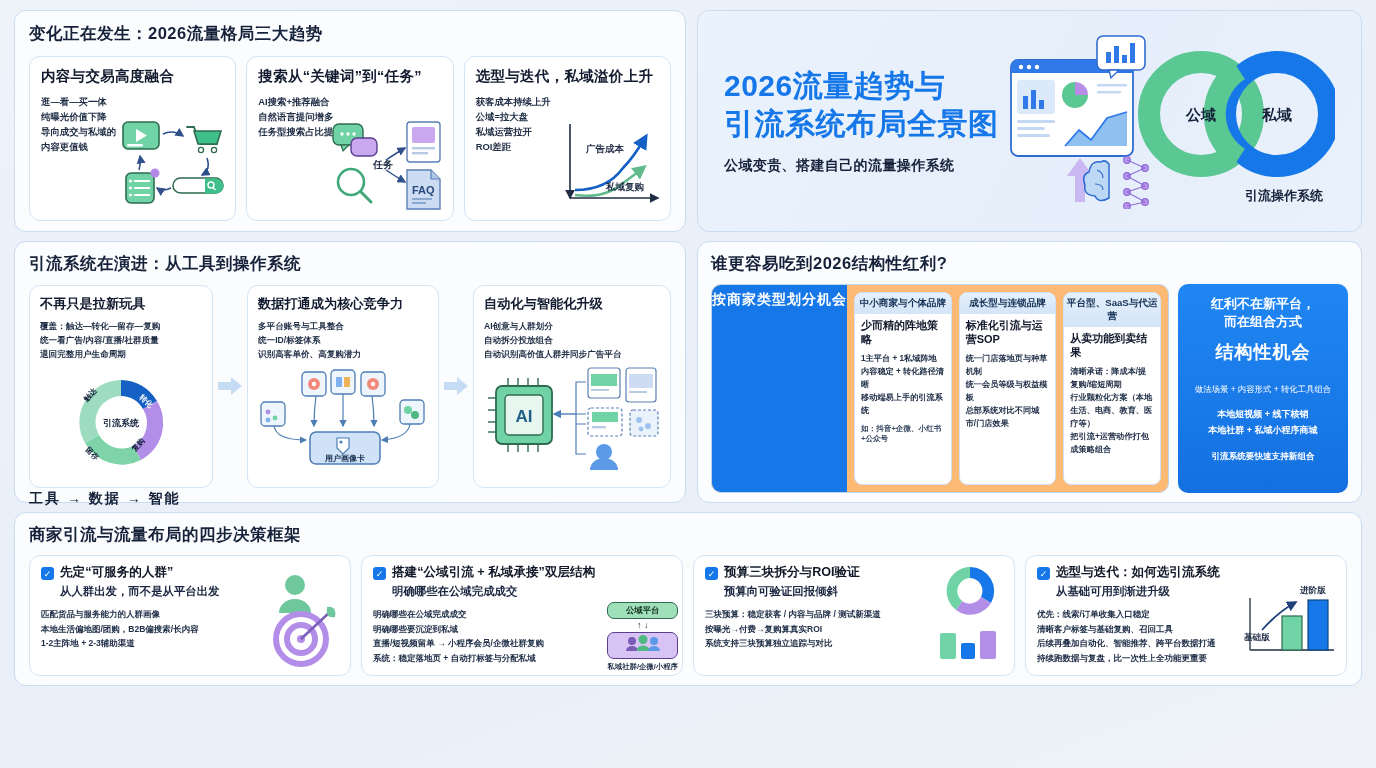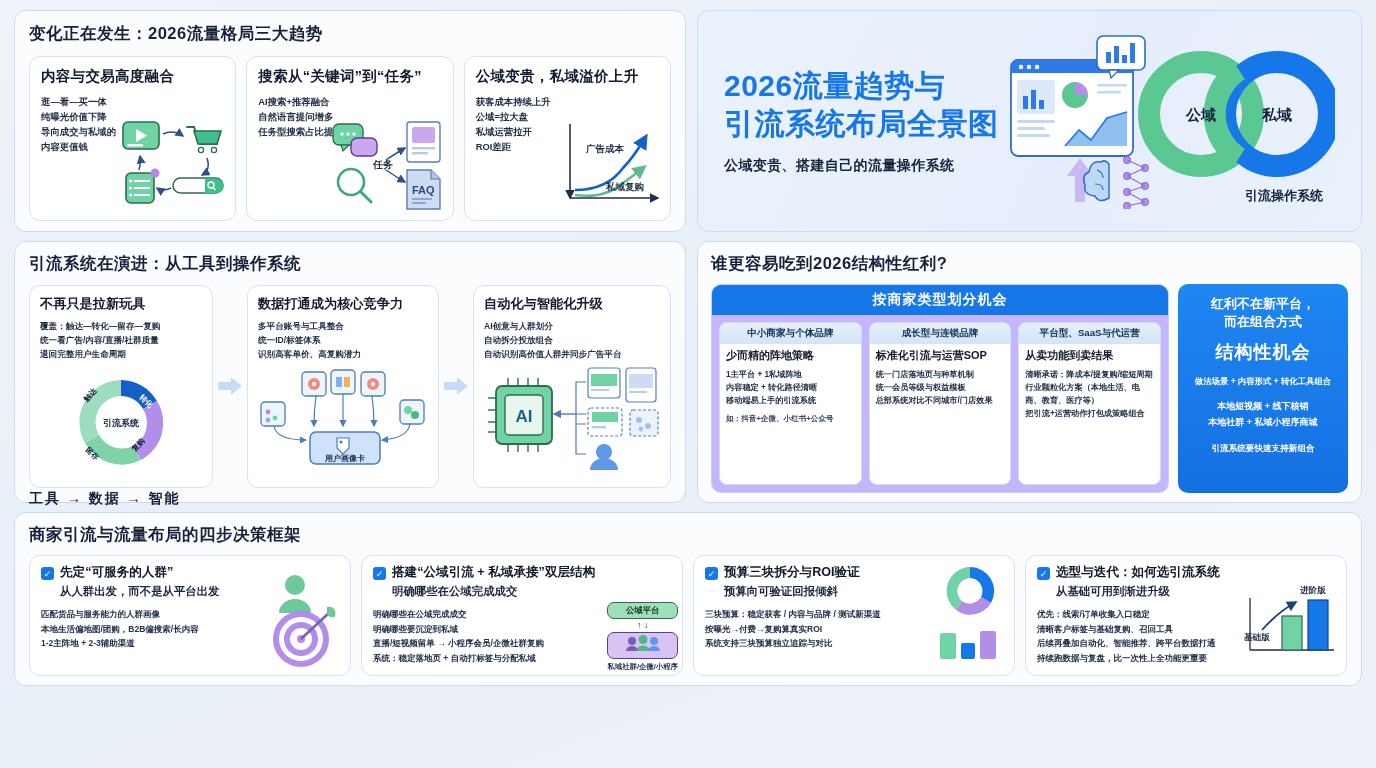--- a/index.html
+++ b/index.html
@@ -58,38 +58,38 @@
   .evolve { width: 672px; padding: 11px 14px 8px 14px; display:flex; flex-direction:column; }
   .ev-cards { display:flex; align-items:stretch; gap: 4px; margin-top: 10px; flex:1; }
   .ecard { flex:1; background:#fff; border:1.3px solid #d4e3f5; border-radius:11px; padding:9px 10px; position:relative; }
   .ecard h3 { font-size: 13.2px; font-weight:bold; color:#111a2e; }
   .ecard .lines { margin-top:7px; font-size:8.6px; line-height:1.62; color:#1f2d45; font-weight:bold; }
   .ev-arrow { width: 26px; display:flex; align-items:center; justify-content:center; }
   .flowcap { text-align:left; font-size:14px; font-weight:bold; color:#16213a; letter-spacing:2px; margin-top:2px; }
 
   .bonus { flex:1; padding: 11px 13px 9px 13px; display:flex; flex-direction:column; }
   .bonus-body { display:flex; gap:9px; margin-top:9px; flex:1; }
-  .merchant-box { flex:1; background:#c4b5fd; border:1.3px solid #bcd6f2; border-radius:10px; overflow:hidden; display:flex; flex-direction:column;justify-content:space-between; }
+  .merchant-box { flex:1; background:#fdba74; border:1.3px solid #bcd6f2; border-radius:10px; overflow:hidden; display:flex; flex-direction:row;justify-content:space-between; }
   .merchant-head { background:#1677e8; color:#fff; text-align:center; font-size:14px; font-weight:bold; padding:6px 0; letter-spacing:1px;}
   .merchant-cols { display:flex; gap:7px; padding:7px; flex:1; }
   .mcol { flex:1; background:#fff; border:1.2px solid #cfe0f4; border-radius:8px; overflow:hidden; display:flex; flex-direction:column; }
   .mcol-head { background: linear-gradient(180deg,#e4effb,#d3e5f8); color:#123054; font-size:9.6px; font-weight:bold; text-align:center; padding:4px 2px; }
   .mcol-body { padding:5px 6px; }
   .mcol-body .t { font-size:11px; font-weight:bold; color:#10182b; line-height:1.25; }
   .mcol-body .d { margin-top:5px; font-size:8.2px; line-height:1.6; color:#223149; font-weight:bold; }
   .mcol-body .eg { margin-top:7px; font-size:7.6px; color:#3a4a63; font-weight:bold; }
 
   .blue-card {
     width: 170px; background: linear-gradient(180deg,#1f86f2,#1470e0);
     border-radius:10px; color:#fff; padding:11px 9px; text-align:center;
     display:flex; flex-direction:column; justify-content:flex-start;
   }
   .blue-card .h1x { font-size:13px; font-weight:bold; line-height:1.42; }
   .blue-card .h2x { font-size:18px; font-weight:bold; margin-top:8px; letter-spacing:1px;}
-  .blue-card .l1 { font-size:8.4px; font-weight:bold; margin-top:11px; line-height:1.5;}
+  .blue-card .l1 { font-size:8.4px; font-weight:normal; margin-top:19px; line-height:1.5;}
   .blue-card .l2 { font-size:9px; font-weight:bold; margin-top:10px; line-height:1.85;}
   .blue-card .l3 { font-size:8.6px; font-weight:bold; margin-top:11px; line-height:1.5;}
 
   
   .r3 { height: 174px; }
   .steps { flex:1; padding:11px 14px 9px 14px; display:flex; flex-direction:column; }
   .step-cards { display:flex; gap:10px; margin-top:9px; flex:1; }
   .scard { flex:1; background:#fff; border:1.3px solid #d4e3f5; border-radius:11px; padding:9px 11px; position:relative; overflow:hidden;}
   .scard .hdr { display:flex; align-items:flex-start; gap:6px; }
   .chk { width:13px; height:13px; border-radius:3px; background:#1677e8; color:#fff; font-size:9px;
@@ -212,21 +212,21 @@
               <defs>
                   <marker id="ah2" markerWidth="6" markerHeight="6" refX="5" refY="3" orient="auto">
                 <path d="M0,0 L6,3 L0,6 z" fill="#30508c"></path>
                   </marker>
                 </defs>
             </svg>
           </div>
         </div>
 
         <div class="tcard">
-          <h3>公域变贵，私域溢价上升</h3>
+          <h3>选型与迭代，私域溢价上升</h3>
           <div class="lines">
             <div>获客成本持续上升</div>
             <div>公域=拉大盘</div>
             <div>私域运营拉开</div>
             <div>ROI差距</div>
           </div>
           <div class="art">
             <svg width="104" height="92" viewBox="0 0 104 92">
               <line x1="10" y1="6" x2="10" y2="80" stroke="#1f2d45" stroke-width="1.6" marker-end="url(#ah3u)"></line>
               <line x1="10" y1="80" x2="98" y2="80" stroke="#1f2d45" stroke-width="1.6" marker-end="url(#ah3)"></line>

